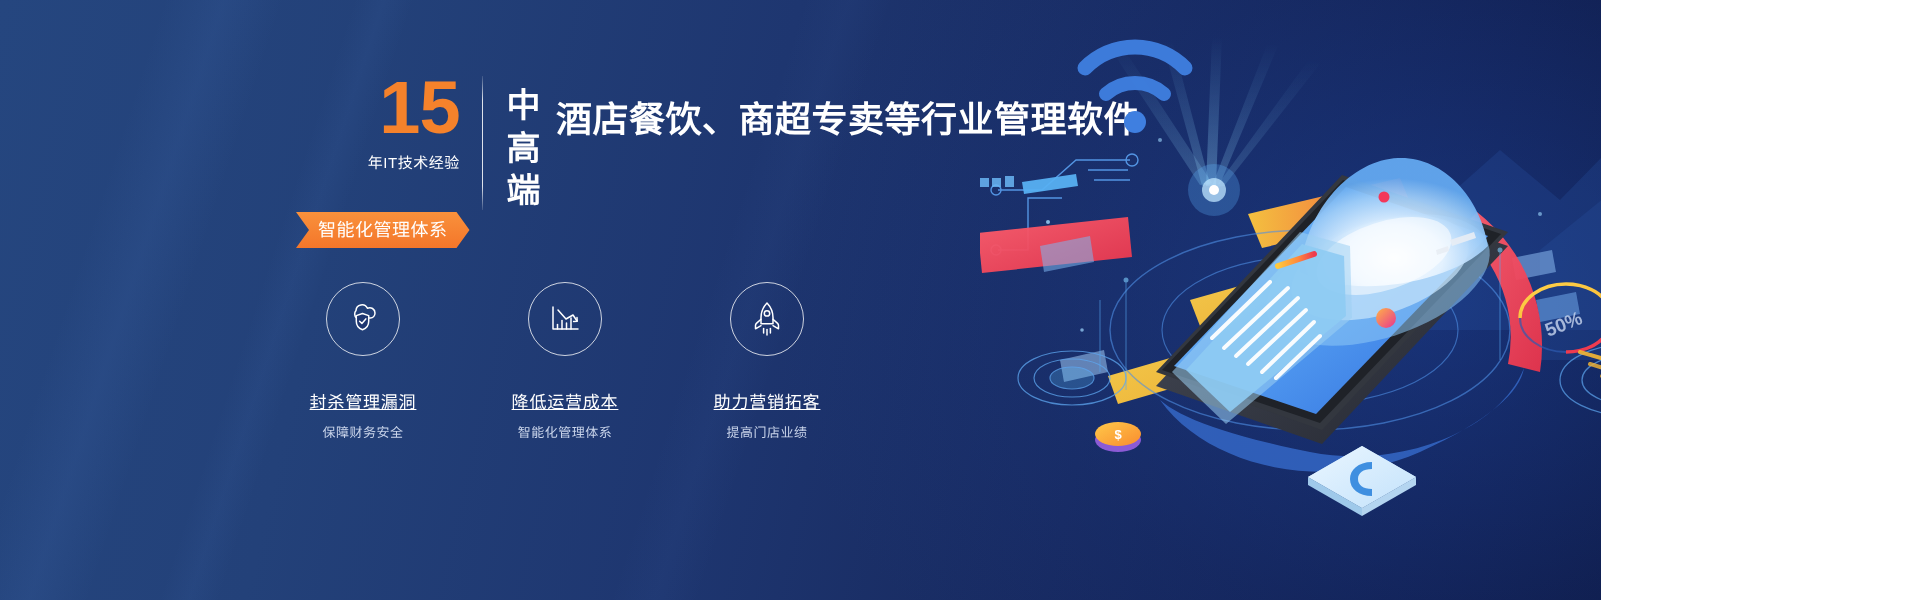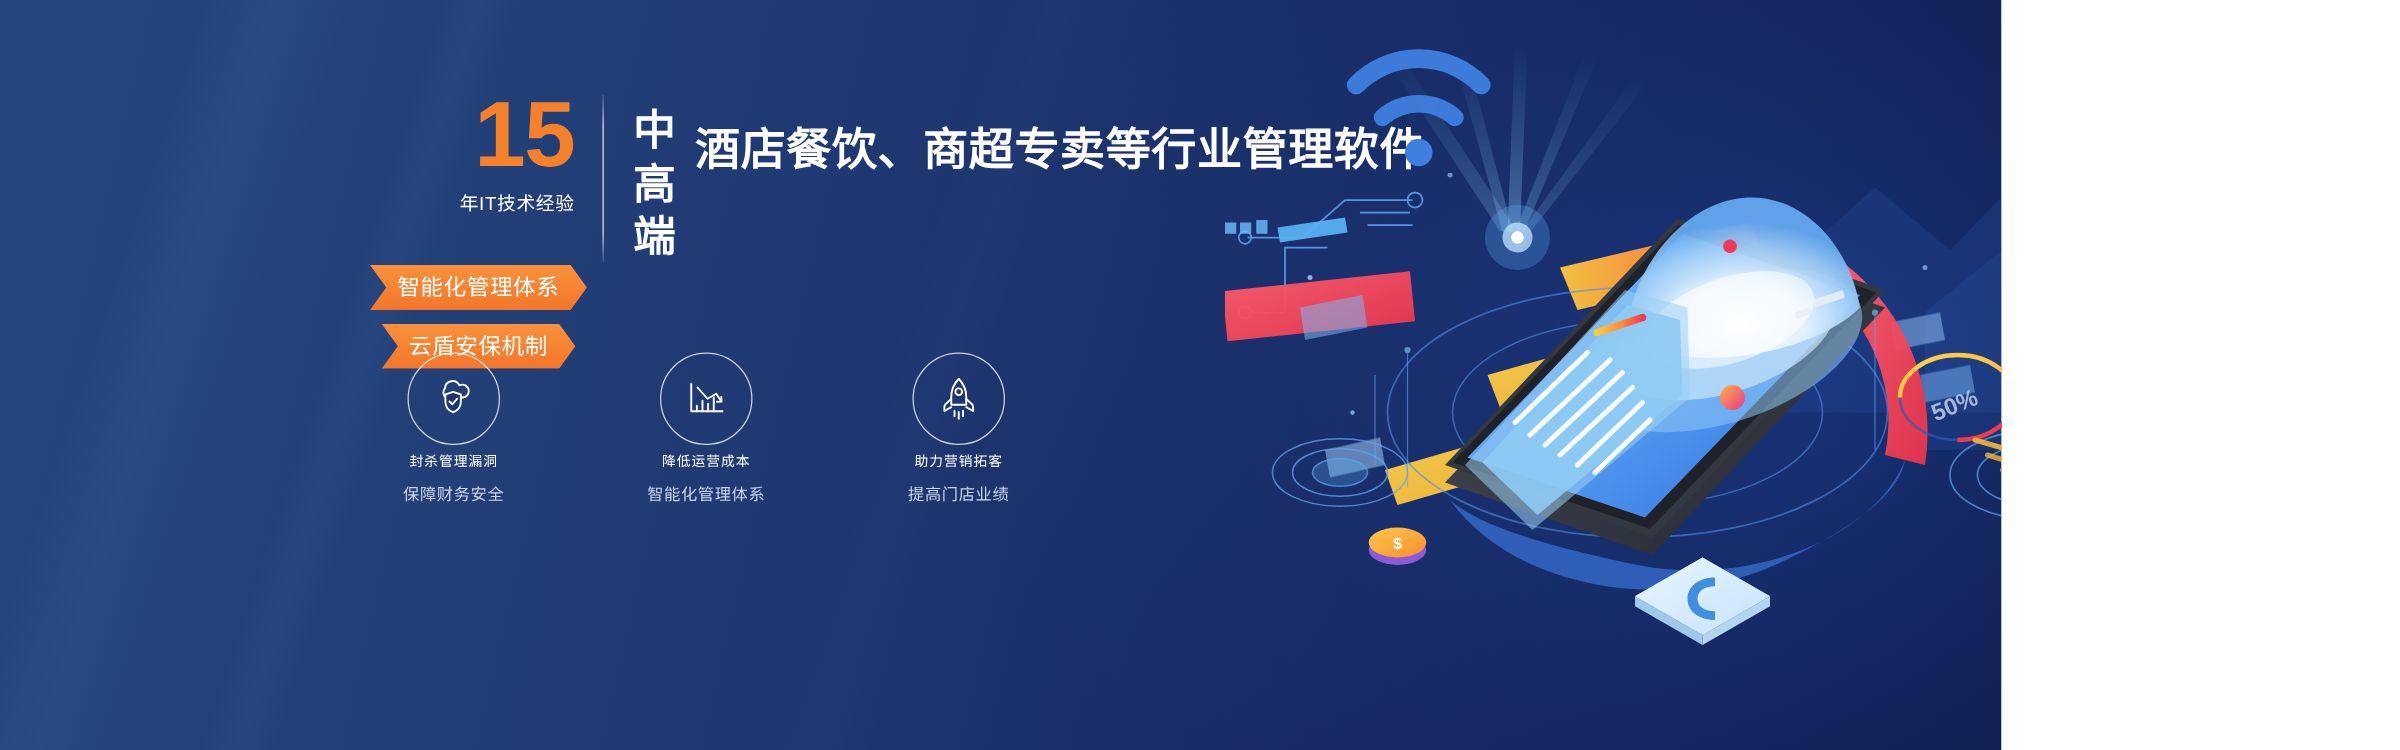--- a/index.html
+++ b/index.html
@@ -88,22 +88,22 @@
     display:flex; gap:56px;
   }
   .feature { width:146px; display:flex; flex-direction:column; align-items:center; }
   .feature-circle {
     width:74px; height:74px; border-radius:50%;
     border:1.4px solid rgba(255,255,255,0.78);
     display:flex; align-items:center; justify-content:center;
   }
   .feature-circle svg { display:block; }
   .feature-title {
-    margin-top:4px;
-    font-size:11px; color:#ffffff; letter-spacing:0.8px; white-space:nowrap;
+    margin-top:32px;
+    font-size:17px; color:#ffffff; letter-spacing:0.8px; white-space:nowrap;text-decoration:underline;
   }
   .feature-sub {
     margin-top:9px;
     font-size:13px; color:#c9d4ea; letter-spacing:0.5px; white-space:nowrap;text-align:right;
   }
 
   
   .illustration { position:absolute; left:980px; top:0; width:940px; height:600px; }
   .illustration svg { display:block; }
 </style>
@@ -125,21 +125,20 @@
       </div>
       <div class="divider"></div>
       <div class="title-block">
         <div class="title-line1">中高端</div>
         <div class="title-line2">酒店餐饮、商超专卖等行业管理软件</div>
       </div>
     </div>
 
     <div class="tags-row">
       <div class="tag">智能化管理体系</div>
-      <div class="tag">云盾安保机制</div>
     </div>
 
     <div class="features-row">
 
       <div class="feature">
         <div class="feature-circle">
           <span>
             <svg width="40" height="36" viewBox="0 0 40 36" fill="none" stroke="#ffffff" stroke-width="1.5" stroke-linecap="round" stroke-linejoin="round">
               <path d="M13 9.5a6 6 0 0 1 11.4-2.2A5.2 5.2 0 0 1 32 12a5 5 0 0 1-4.6 5H13.5A5.3 5.3 0 0 1 13 9.5z"></path>
               <path d="M19.5 12.5l6.2 2.1v5.6c0 4.2-2.7 7.3-6.2 8.6-3.5-1.3-6.2-4.4-6.2-8.6v-5.6z" fill="#1e3670"></path>

